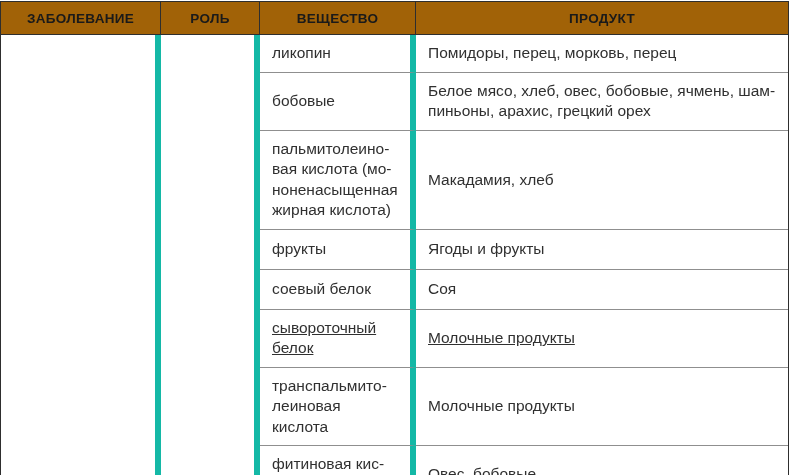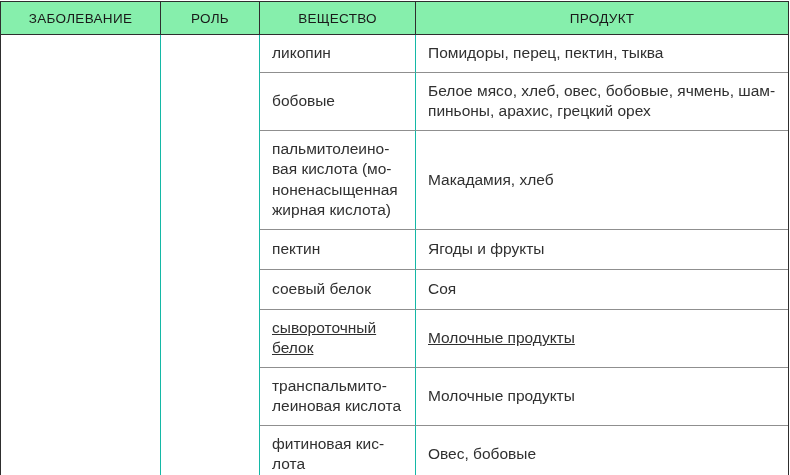--- a/index.html
+++ b/index.html
@@ -18,36 +18,36 @@
     margin: 1px 0 0 0;
     color: #303030;
   }
   col.c-disease  { width: 160px; }
   col.c-role     { width: 99px;  }
   col.c-substance{ width: 156px; }
   col.c-product  { width: 372px; }
 
   th {
     font-size: 13.5px;
-    font-weight: normal;
+    font-weight: bold;
     color: #1a1a1a;
     vertical-align: middle;
     letter-spacing: 0.3px;
     border-right: 1px solid #2e2e2e;
     border-bottom: 1px solid #2e2e2e;
-    background: #86efac;
+    background: #a16207;
     padding: 2px 4px;
   }
   th:last-child { border-right: none; }
 
   td {
     font-size: 15.5px;
     line-height: 1.32;
     vertical-align: middle;
-    border-right: 1px solid #14b8a6;
+    border-right: 6px solid #14b8a6;
     border-bottom: 1px solid #8f8f8f;
     padding: 8px 10px 8px 12px;
     white-space: pre-line;
     background: #ffffff;
   }
   td:last-child { border-right: none; }
   tbody tr:last-child td { border-bottom: none; }
   td.merged-empty { border-bottom: none; }
 </style>
 </head>
@@ -66,36 +66,36 @@
       <th>РОЛЬ</th>
       <th>ВЕЩЕСТВО</th>
       <th>ПРОДУКТ</th>
     </tr>
   </thead>
   <tbody>
     <tr style="height:38px;">
       <td class="merged-empty" rowspan="8"></td>
       <td class="merged-empty" rowspan="8"></td>
       <td>ликопин</td>
-      <td>Помидоры, перец, пектин, тыква</td>
+      <td>Помидоры, перец, морковь, перец</td>
     </tr>
     <tr style="height:57px;">
       <td>бобовые</td>
       <td>Белое мясо, хлеб, овес, бобовые, ячмень, шам-
 пиньоны, арахис, грецкий орех</td>
     </tr>
     <tr style="height:94px;padding-left:37px;">
       <td>пальмитолеино-
 вая кислота (мо-
 ноненасыщенная
 жирная кислота)</td>
       <td>Макадамия, хлеб</td>
     </tr>
     <tr style="height:40px;">
-      <td>пектин</td>
+      <td>фрукты</td>
       <td>Ягоды и фрукты</td>
     </tr>
     <tr style="height:40px;">
       <td>соевый белок</td>
       <td>Соя</td>
     </tr>
     <tr style="height:58px;text-decoration:underline;">
       <td>сывороточный
 белок</td>
       <td>Молочные продукты</td>

